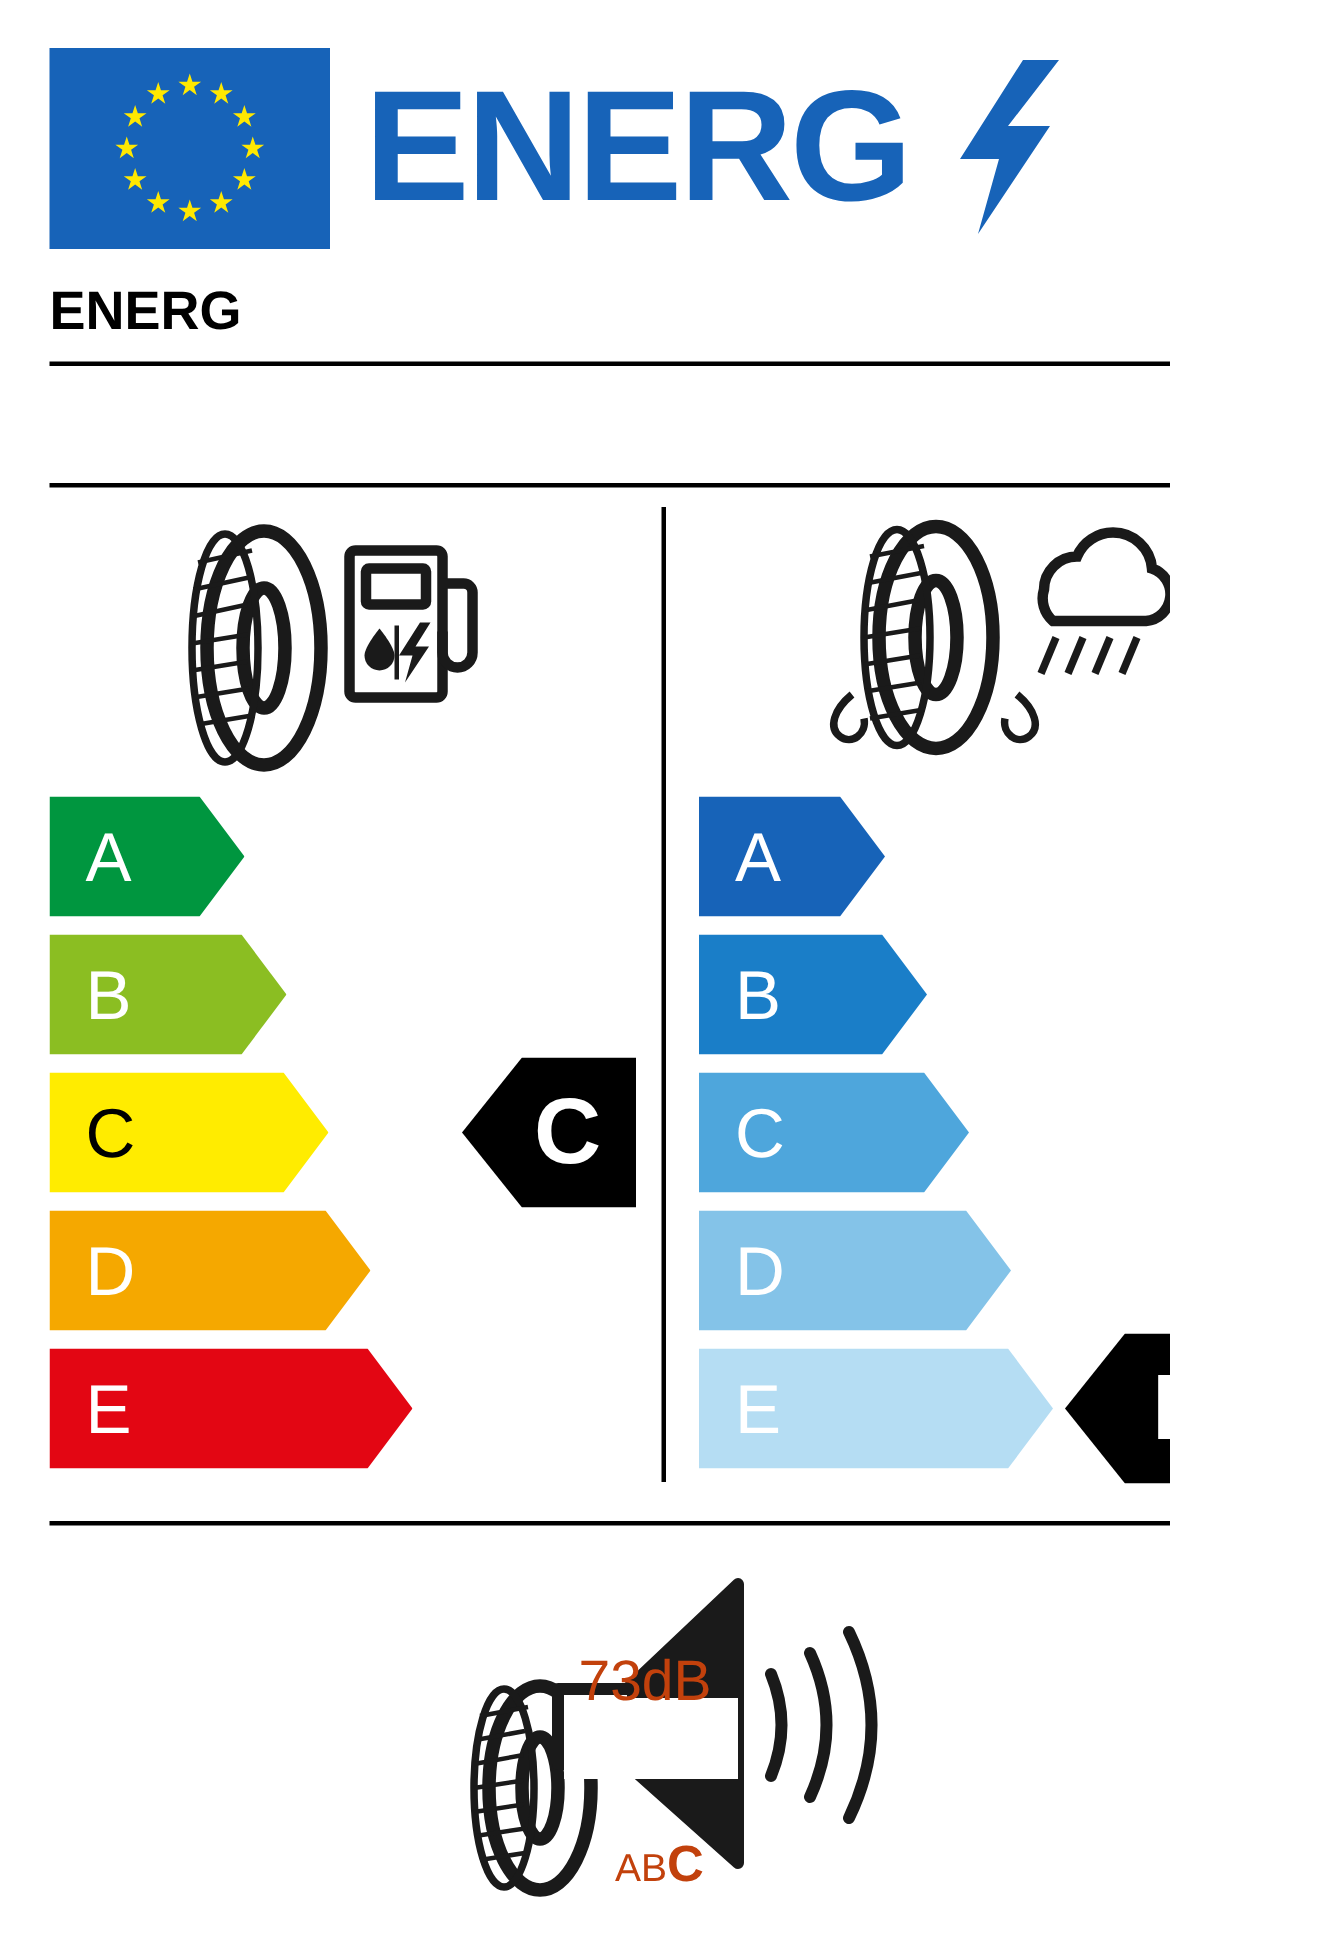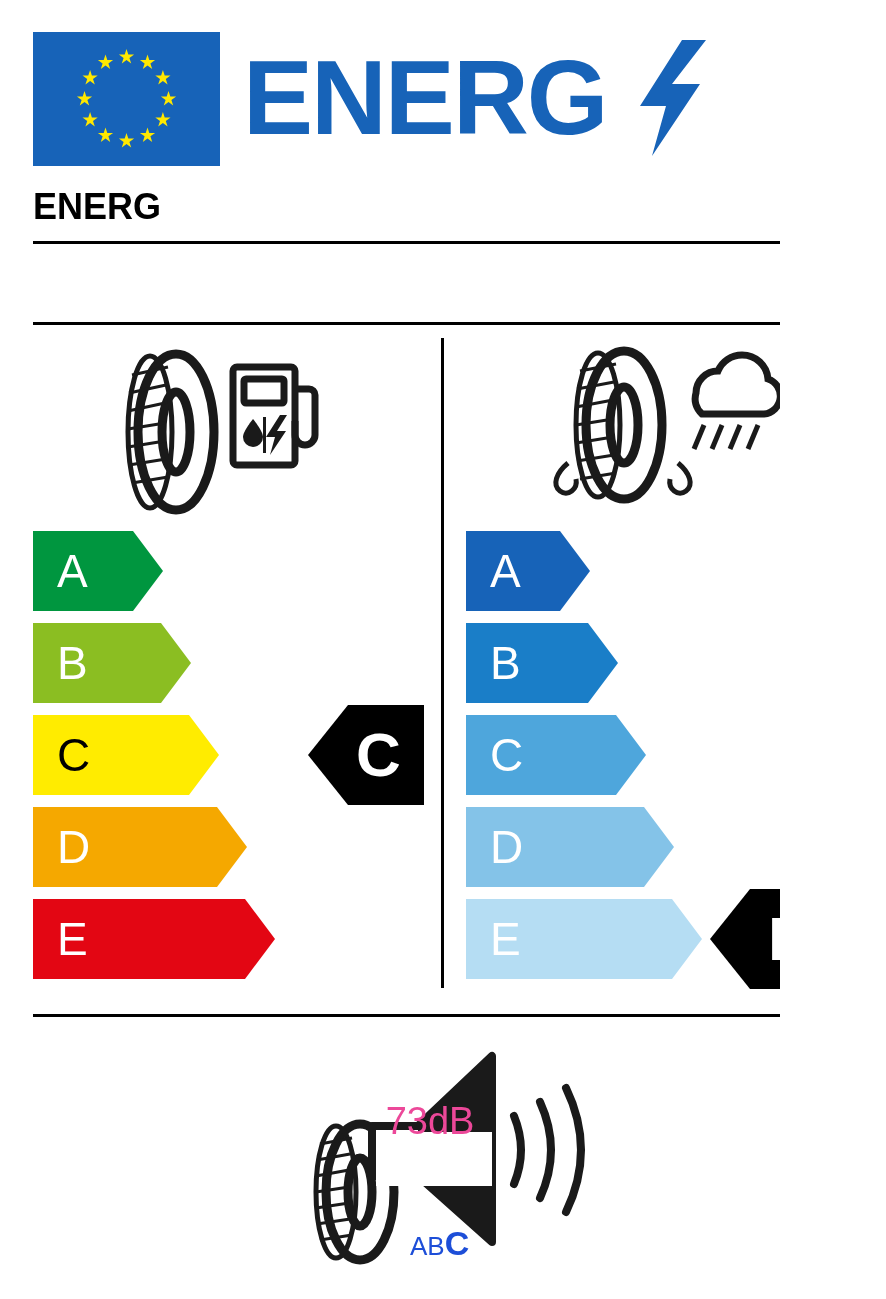--- a/index.html
+++ b/index.html
@@ -117,28 +117,28 @@
 
   
   .noise-db {
     position: absolute;
     left: 370px;
     top: 1100px;
     width: 120px;
     text-align: center;
     font-size: 38px;
     font-weight: normal;
-    color: #ec4899;
+    color: #c2410c;
   }
   .noise-class {
     position: absolute;
     left: 410px;
     top: 1224px;
     font-size: 26px;
-    color: #1d4ed8;
+    color: #c2410c;
   }
   .noise-class .sel {
     font-size: 34px;
     font-weight: bold;
   }
 </style>
 </head>
 <body>
 
 <div id="label">

